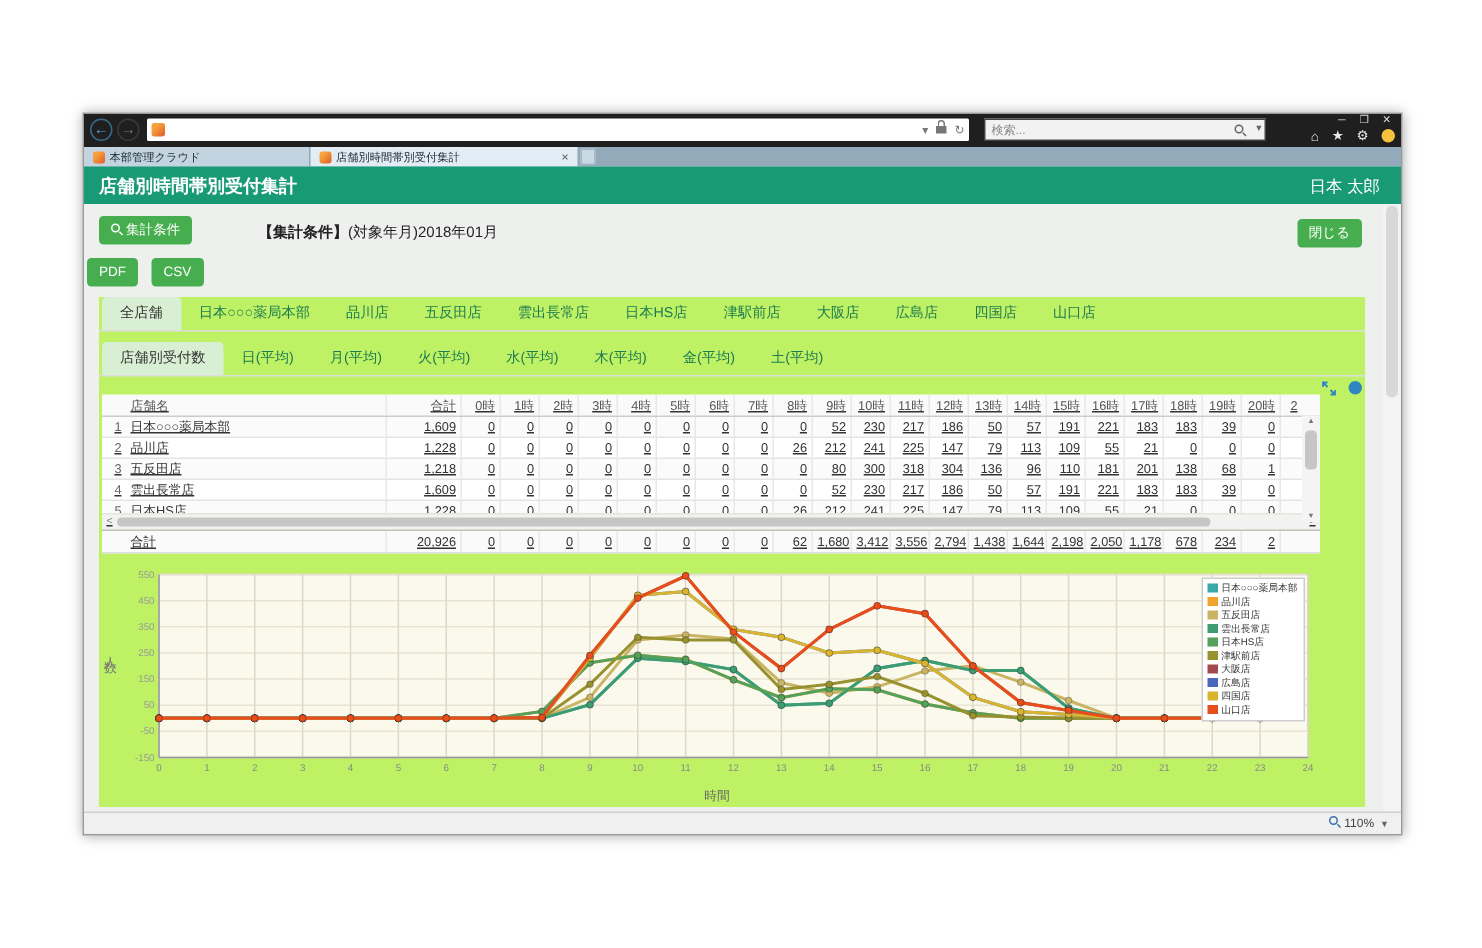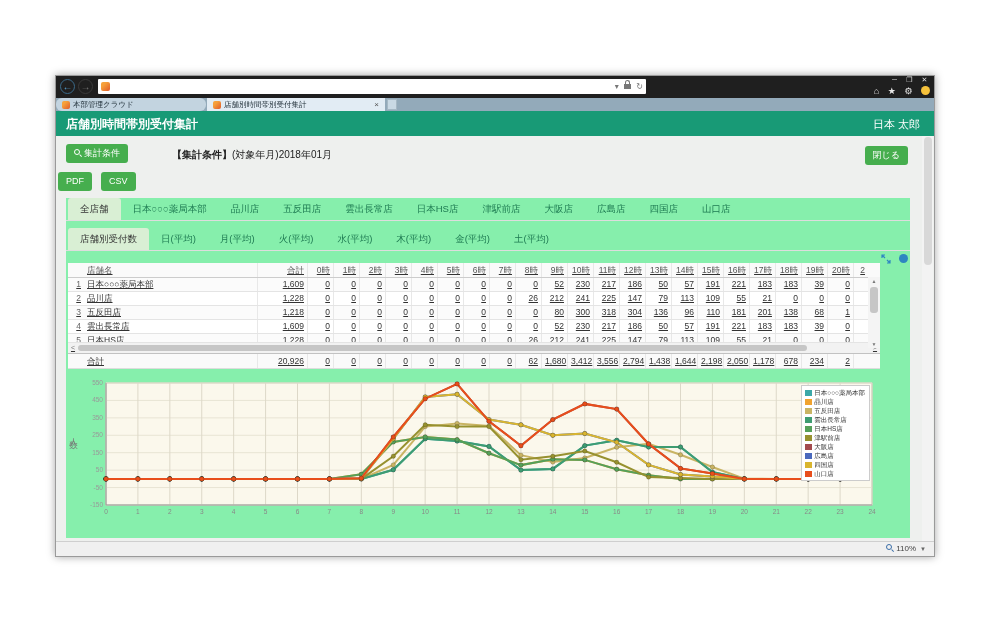--- a/index.html
+++ b/index.html
@@ -25,40 +25,40 @@
   .mag::before{content:"";position:absolute;width:4px;height:4px;border:1.4px solid currentColor;border-radius:50%;left:0;top:0;}
   .mag::after{content:"";position:absolute;width:3px;height:1.4px;background:currentColor;transform:rotate(45deg);left:4.6px;top:5.6px;}
   .winctl{position:absolute;right:2px;top:0;height:9px;font-size:7px;color:#ddd;letter-spacing:0;}
   .winctl span{display:inline-block;width:15px;text-align:center;cursor:default;}
   .chromeicons{position:absolute;right:4px;top:9px;font-size:9px;color:#e8e8e8;}
   .chromeicons span{margin-left:6px;vertical-align:middle;}
   .smiley{display:inline-block;width:9px;height:9px;border-radius:50%;background:#f5c23c;}
   .tabstrip{position:absolute;left:0;top:22px;width:100%;height:13px;background:#93aaba;}
   .btab{position:absolute;top:0;height:13px;font-size:7.5px;color:#1b2a33;line-height:13px;padding:0 6px;box-sizing:border-box;}
   .btab .fav{width:8px;height:8px;margin-right:3px;}
-  .btab1{left:0;width:150px;background:#c3d4e0;border-radius:6px;}
+  .btab1{left:0;width:150px;background:#c3d4e0;}
   .btab2{left:151px;width:178px;background:#e2ecf4;}
   .btab2 .x{float:right;color:#555;font-size:8px;}
   .newtab{position:absolute;left:331px;top:1px;width:10px;height:11px;background:#c9d9e4;border:1px solid #a5b8c4;box-sizing:border-box;}
   
   .appheader{position:absolute;left:0;top:35px;width:100%;height:25px;background:#189a76;color:#fff;}
   .appheader .ttl{position:absolute;left:10px;top:5px;font-size:12px;font-weight:600;}
   .appheader .usr{position:absolute;right:14px;top:6px;font-size:11px;text-align:center;}
   
   .content{position:absolute;left:0;top:60px;right:0;bottom:15px;background:#eef0ee;overflow:hidden;}
   .gbtn{display:inline-block;background:#46ae4e;color:#fff;border-radius:3px;font-size:9px;
         padding:0 8px;height:19px;line-height:19px;cursor:pointer;}
   #btn-cond{position:absolute;left:10px;top:8px;}
   #btn-cond .mag{width:7px;height:7px;margin-right:3px;}
   .condtext{position:absolute;left:70px;top:12px;font-size:10px;color:#222;}
   .condtext b{font-weight:bold;margin-left:46px;}
   #btn-close{position:absolute;right:26px;top:10px;}
   #btn-pdf{position:absolute;left:2px;top:36px;}
   #btn-csv{position:absolute;left:45px;top:36px;}
-  .card{position:absolute;left:10px;top:62px;right:24px;bottom:3px;background:#86efac;}
+  .card{position:absolute;left:10px;top:62px;right:24px;bottom:3px;background:#bef264;}
   
   .tabrow{position:relative;height:22px;border-bottom:1px solid #ddd;padding-left:2px;white-space:nowrap;}
   .tabrow .tb{display:inline-block;height:22px;line-height:22px;padding:0 12px;font-size:9.5px;color:#1e7b52;cursor:pointer;}
   .tabrow .tb.act{background:#d9efd4;color:#333;border-radius:3px 3px 0 0;}
   .tabgap{height:7px;}
   
   .tblicons{position:absolute;right:2px;top:56px;height:10px;}
   .bluedot{display:inline-block;width:9px;height:9px;border-radius:50%;background:#2e86c1;vertical-align:top;margin-left:4px;}
   
   .tbl{position:relative;margin:12px 0 0 2px;width:812px;font-size:8.5px;color:#333;text-decoration:underline;}
@@ -109,20 +109,25 @@
     <div class="chrome">
       <div class="navbtn" style="left:4px"><span>←</span></div>
       <div class="navbtn fwd" style="left:22px"><span>→</span></div>
       <div class="addr">
         <span class="fav"></span>
         <span class="addr-icons">
           <span>▾</span>
           <span class="lock"></span>
           <span>↻</span>
         </span>
+      </div>
+      <div class="search">
+        <span class="ph">検索...</span>
+        <span class="sic mag"></span>
+        <span class="car">▾</span>
       </div>
       <div class="winctl">
         <span>─</span><span>❐</span><span>✕</span>
       </div>
       <div class="chromeicons">
         <span>⌂</span>
         <span>★</span>
         <span>⚙</span>
         <span class="smiley"></span>
       </div>
@@ -697,20 +702,21 @@
               <div class="li"><span class="sw" style="background: rgb(240, 163, 47);"></span><span>品川店</span></div>
               <div class="li"><span class="sw" style="background: rgb(201, 180, 100);"></span><span>五反田店</span></div>
               <div class="li"><span class="sw" style="background: rgb(62, 156, 114);"></span><span>雲出長常店</span></div>
               <div class="li"><span class="sw" style="background: rgb(85, 160, 90);"></span><span>日本HS店</span></div>
               <div class="li"><span class="sw" style="background: rgb(151, 145, 47);"></span><span>津駅前店</span></div>
               <div class="li"><span class="sw" style="background: rgb(163, 74, 78);"></span><span>大阪店</span></div>
               <div class="li"><span class="sw" style="background: rgb(74, 105, 189);"></span><span>広島店</span></div>
               <div class="li"><span class="sw" style="background: rgb(217, 181, 47);"></span><span>四国店</span></div>
               <div class="li"><span class="sw" style="background: rgb(232, 78, 27);"></span><span>山口店</span></div>
             </div>
+          <div class="xlab">時間</div>
         </div>
       </div>
     </div>
 
     <div class="pagescroll">
         <div class="pthumb"></div>
       </div>
 
     <div class="statusbar">
       <span class="zoomctl">

